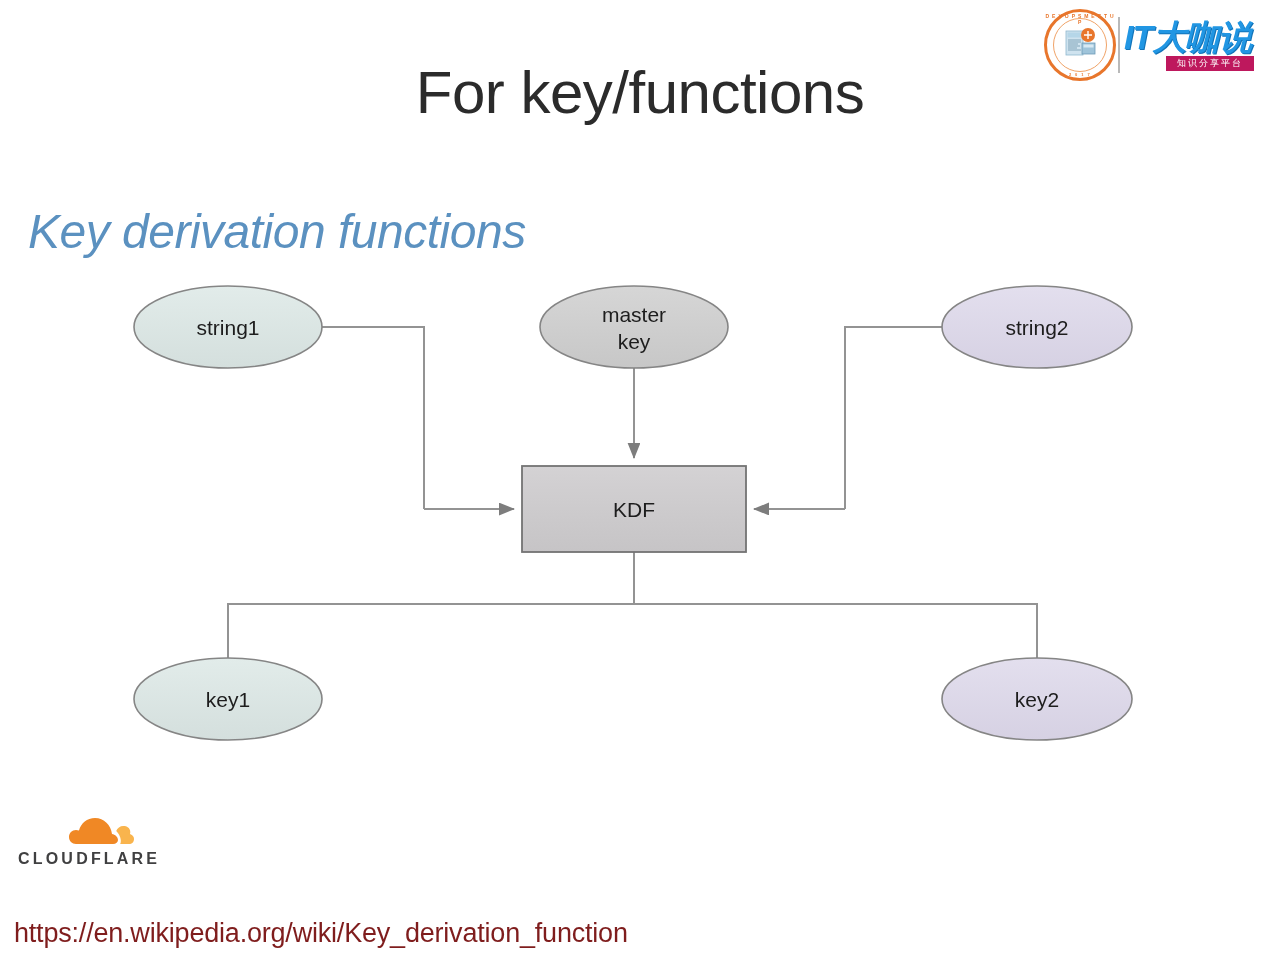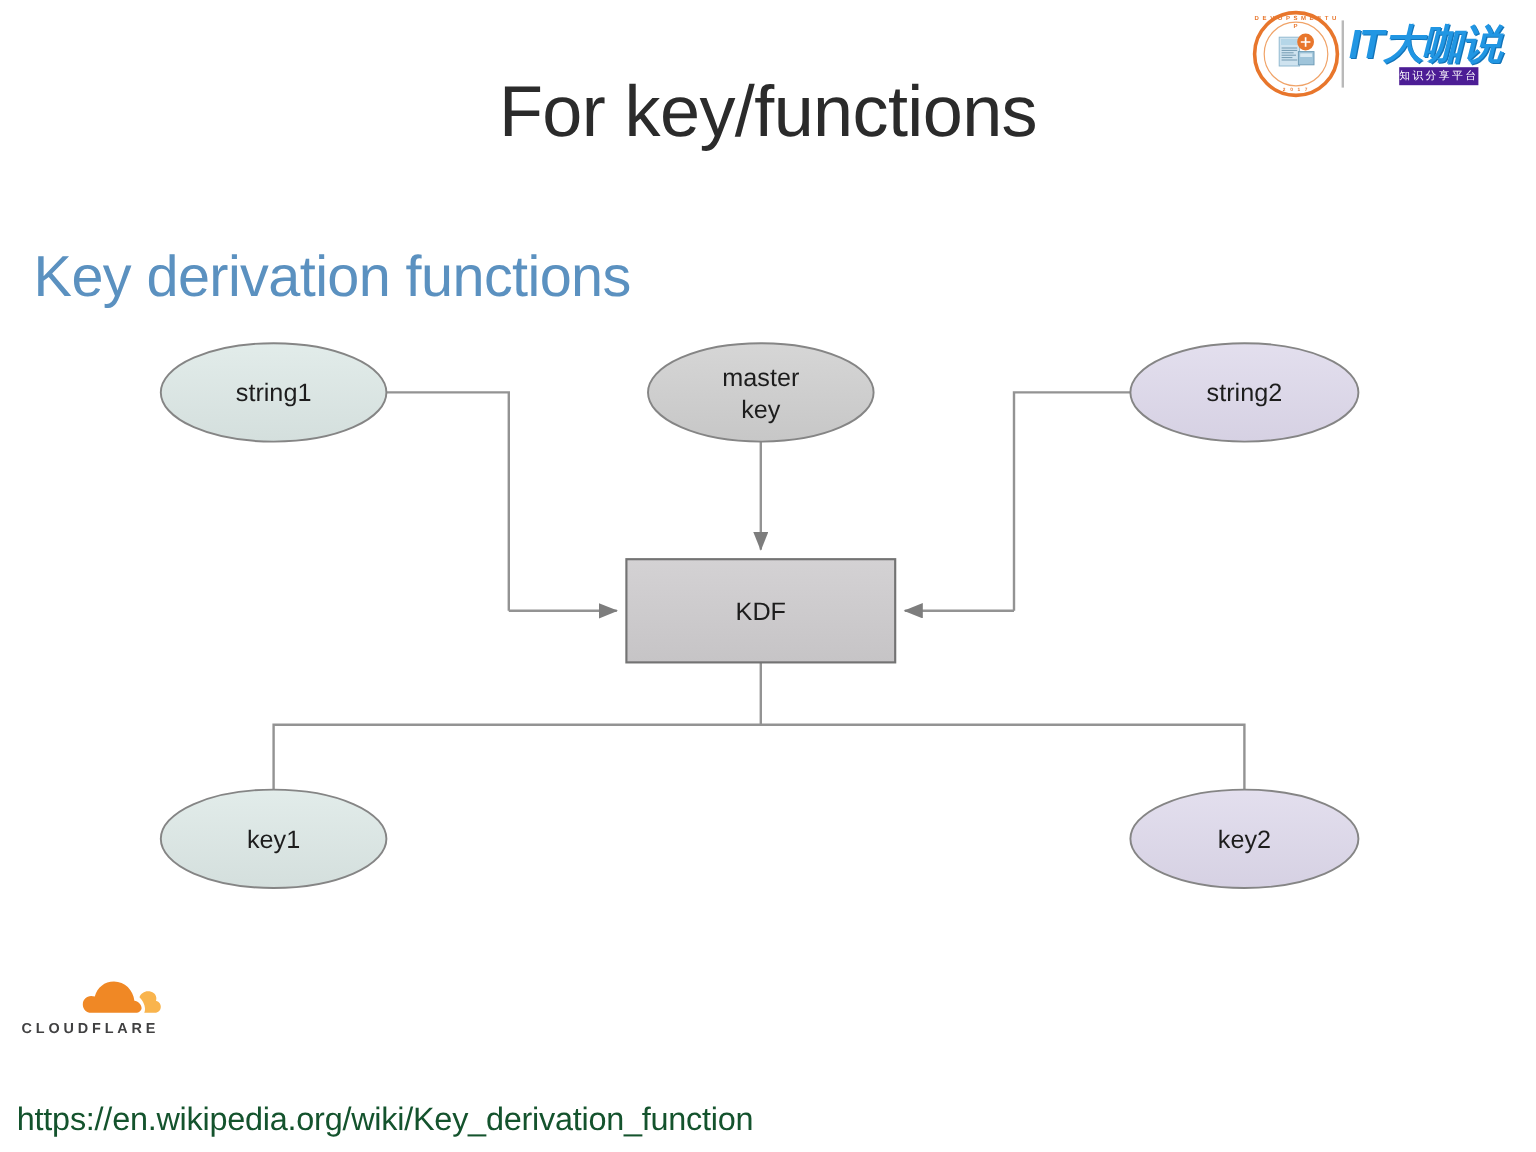--- a/index.html
+++ b/index.html
@@ -90,22 +90,22 @@
     white-space: nowrap;
     text-shadow: 1px 1px 0 #1273b8;
   }
   #itdaka-sub {
     position: absolute;
     left: 44px;
     top: 42px;
     font-size: 9px;
     letter-spacing: 2px;
     color: #ffffff;
-    background: #4c1d95;
-    padding: 1px 0;
+    background: #be185d;
+    padding: 1px 11px;
     white-space: nowrap;
   }
 
   
   #slide-title {
     position: absolute;
     left: 0;
     top: 58px;
     width: 1280px;
     text-align: center;
@@ -124,20 +124,21 @@
     height: 700px;
   }
   #figure-heading {
     position: absolute;
     left: 28px;
     top: 24px;
     font-size: 48px;
     color: #5b91c0;
     font-weight: normal;
     letter-spacing: -0.5px;
+    font-style: italic;
   }
   #kdf-svg {
     position: absolute;
     left: 0;
     top: 0;
   }
   .node-text {
     font-family: "Liberation Sans", sans-serif;
     font-size: 21px;
     fill: #1d1d1d;
@@ -150,33 +151,33 @@
     position: absolute;
     left: 18px;
     top: 810px;
     width: 130px;
     height: 62px;
   }
   #cloudflare-wordmark {
     position: absolute;
     left: 0;
     top: 40px;
-    font-size: 12px;
+    font-size: 16px;
     font-weight: bold;
     letter-spacing: 3.2px;
     color: #404041;
   }
 
   
   #source-url {
     position: absolute;
     left: 14px;
     top: 918px;
     font-size: 27px;
-    color: #14532d;
+    color: #7f1d1d;
     letter-spacing: -0.2px;
   }
 </style>
 </head>
 <body>
 
 <div id="brand-bar">
 
   <div id="devops-badge">
     <div class="ring"></div>

